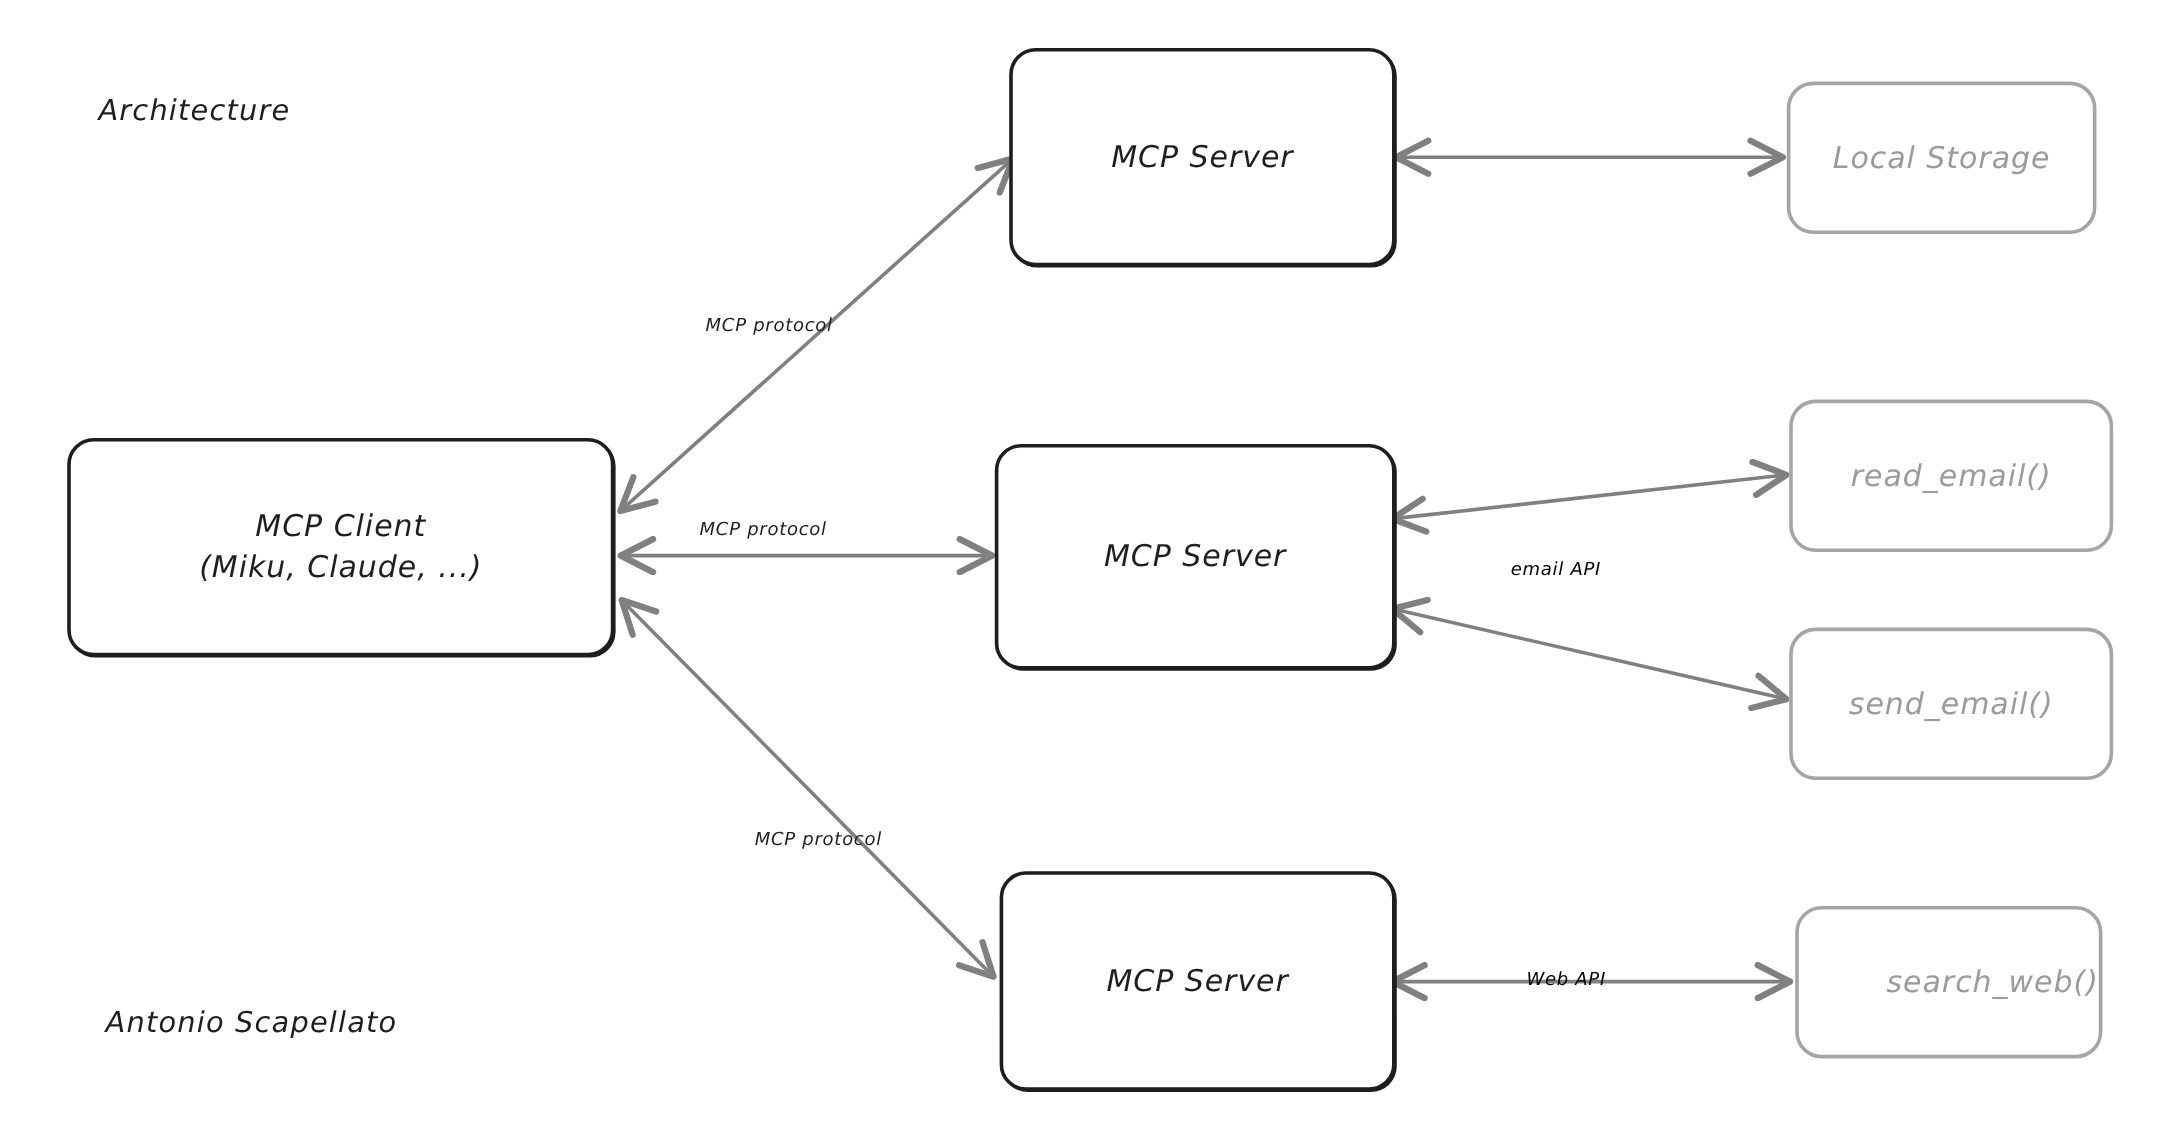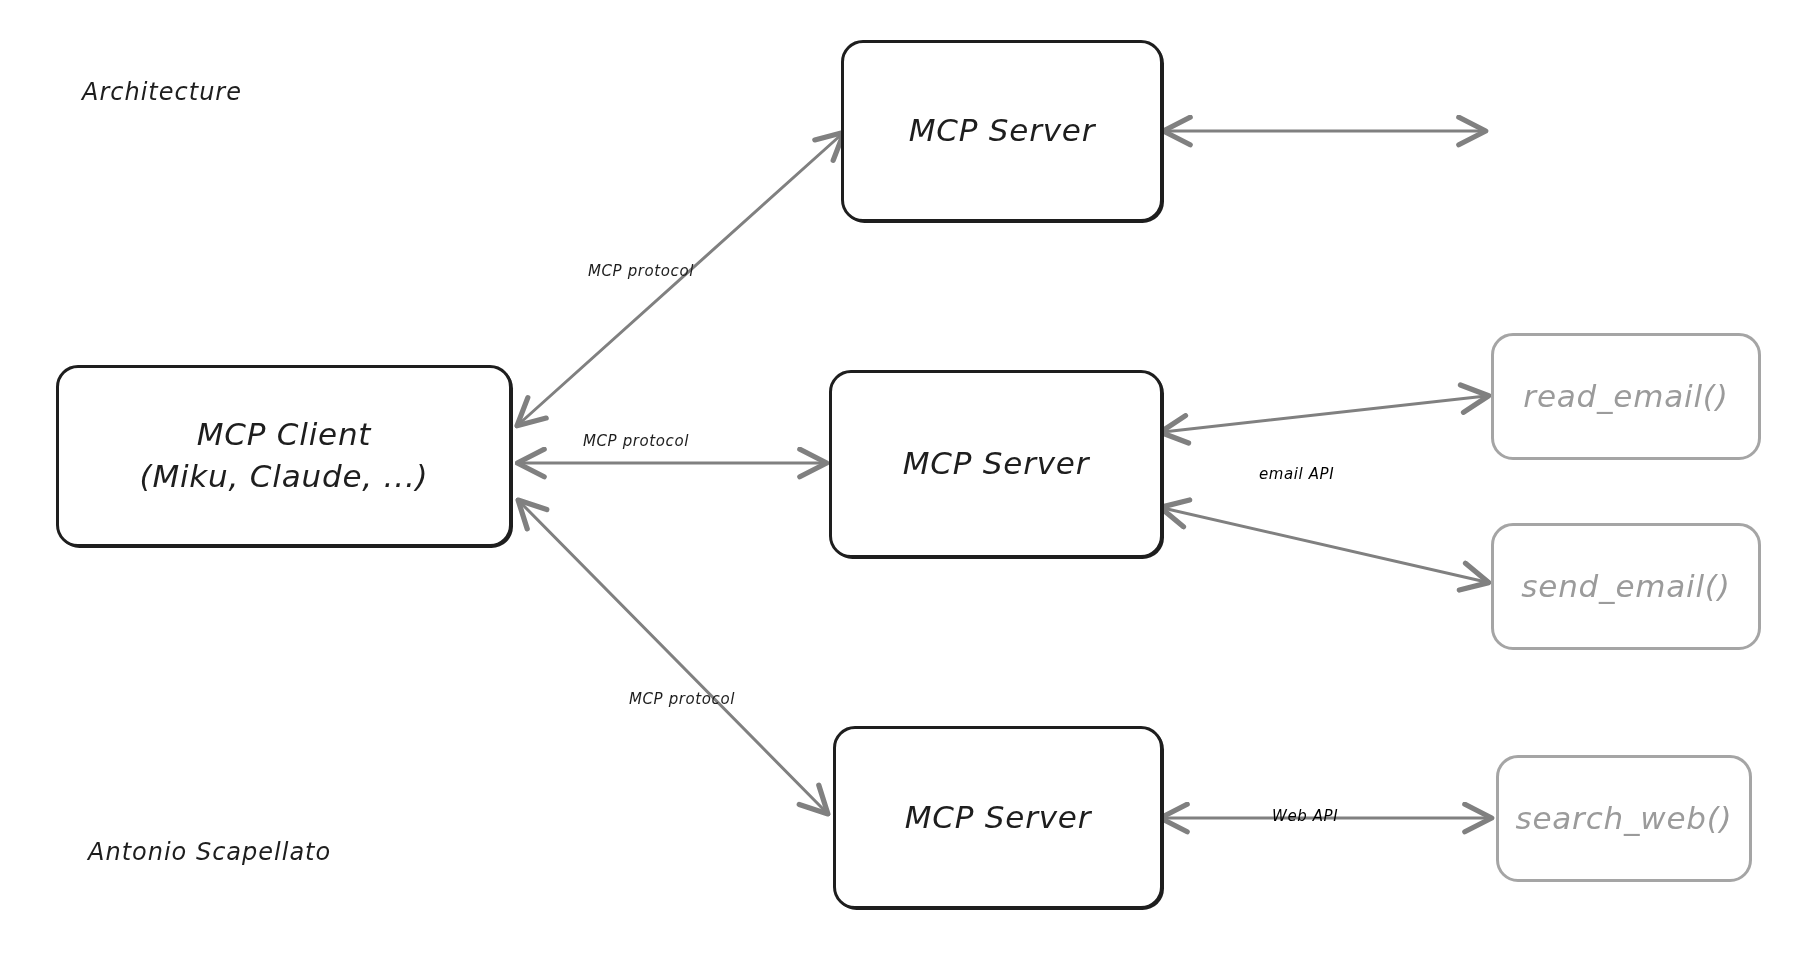--- a/index.html
+++ b/index.html
@@ -50,21 +50,21 @@
     position: absolute;
     box-sizing: border-box;
     display: flex;
     align-items: center;
     justify-content: center;
     text-align: center;
     border-radius: 22px;
     background: #ffffff;
   }
   .node-label {
-    font-size: 31px;
+    font-size: 25px;
     line-height: 1.35;
     white-space: pre-line;
     letter-spacing: 0.8px;
     font-style: italic;
   }
 
   
   .node.dark {
     border: 3.5px solid #1e1e1e;
     box-shadow: 1.5px 1.5px 0 -0.5px #1e1e1e;
@@ -140,30 +140,33 @@
   </div>
 
   <div class="node dark" style="left:829px; top:370px; width:334px; height:188px;">
     <span class="node-label hand">MCP Server</span>
   </div>
 
   <div class="node dark" style="left:833px; top:726px; width:330px; height:183px;">
     <span class="node-label hand">MCP Server</span>
   </div>
 
+  <div class="node muted" style="left:1489px; top:68px; width:258px; height:127px;">
+    <span class="node-label hand">Local Storage</span>
+  </div>
 
   <div class="node muted" style="left:1491px; top:523px; width:270px; height:127px;">
     <span class="node-label hand">send_email()</span>
   </div>
 
   <div class="node muted" style="left:1491px; top:333px; width:270px; height:127px;">
     <span class="node-label hand">read_email()</span>
   </div>
 
-  <div class="node muted" style="left:1496px; top:755px; width:256px; height:127px;">
+  <div class="node muted" style="left:1496px; top:755px; width:256px; height:127px;justify-content:flex-end;">
     <span class="node-label hand">search_web()</span>
   </div>
 
   <div class="edge-label dark hand" style="left:588px; top:262px;">MCP protocol</div>
 
   <div class="edge-label dark hand" style="left:583px; top:432px;">MCP protocol</div>
 
   <div class="edge-label dark hand" style="left:629px; top:690px;">MCP protocol</div>
 
   <div class="edge-label muted hand" style="left:1259px; top:465px;">email API</div>

